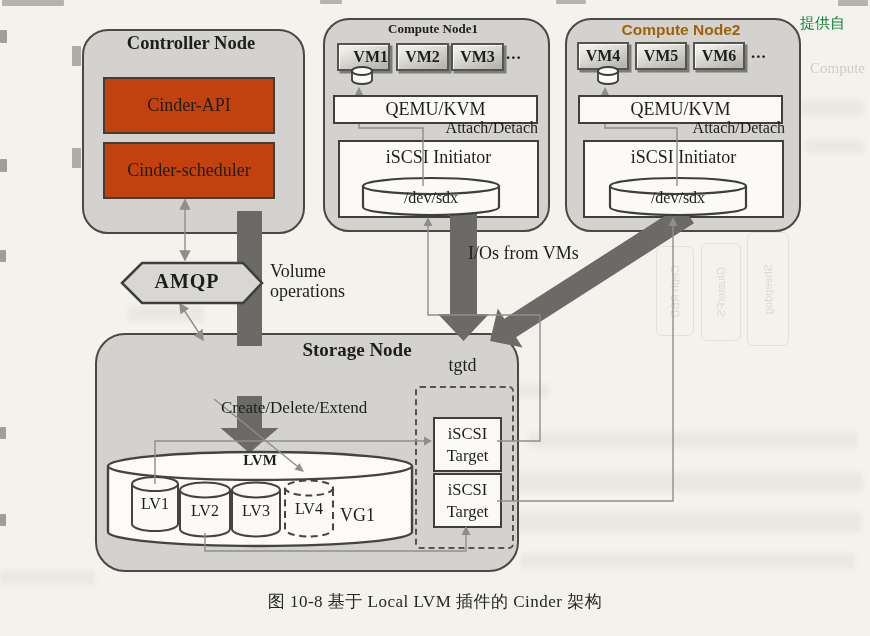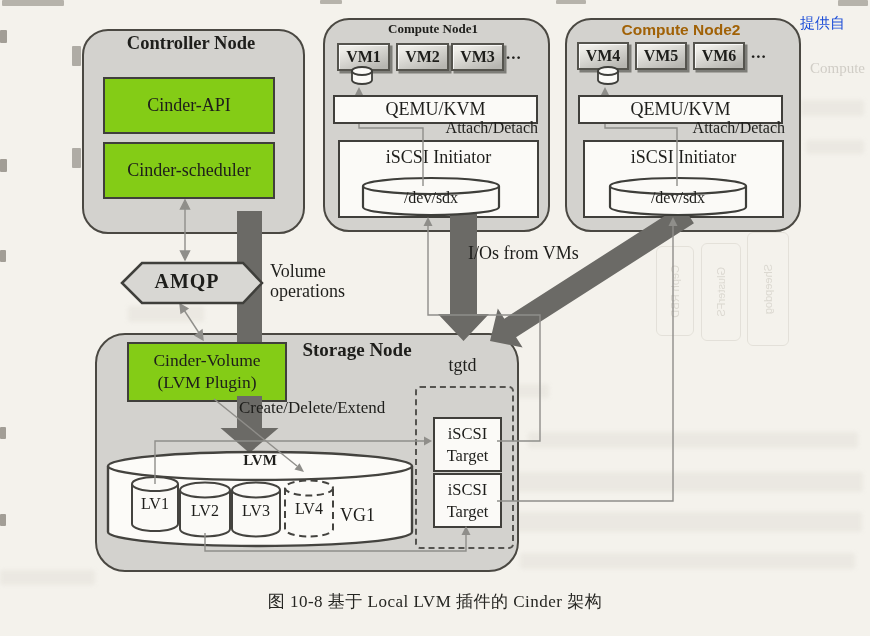--- a/index.html
+++ b/index.html
@@ -3,31 +3,31 @@
 <meta charset="utf-8">
 <style>
   html,body{margin:0;padding:0;}
   body{background:#e8e6e0;}
   #page{position:relative;width:870px;height:636px;background:#f4f2ec;overflow:hidden;
         font-family:"Liberation Serif",serif;color:#1e1e1b;} .z2{z-index:2;} .z3{z-index:3;} .z4{z-index:4;} .z5{z-index:5;}
   
   .node{position:absolute;background:#d3d2ce;border:2px solid #4a4842;border-radius:26px;z-index:1;}
   
   .box{position:absolute;border:2px solid #403f3b;display:flex;align-items:center;justify-content:center;text-align:center;}
-  .graybox{background:#84cc16;}
+  .graybox{background:#c2410c;}
   .whitebox{background:#fbfaf7;text-align:right;}
   .vm{position:absolute;z-index:3;border:2px solid #55544e;background:linear-gradient(160deg,#efeee9 15%,#b7b6b1 90%);
       box-shadow:2.5px 2.5px 0 rgba(55,54,50,.55), inset 1px 1px 0 rgba(255,255,255,.8);
       display:flex;align-items:center;justify-content:center;font-weight:700;font-size:16px;}
   .lbl{position:absolute;z-index:6;}
   .ctr{text-align:center;}
   .title{font-weight:700;}
   .dashed{position:absolute;border:2px dashed #555450;border-radius:5px;z-index:3;background:transparent;}
   
-  .bleed{position:absolute;z-index:0;color:#1d4ed8;}
+  .bleed{position:absolute;z-index:0;color:#15803d;}
   .smudge{position:absolute;z-index:0;background:#e4e1da;filter:blur(2px);border-radius:2px;opacity:.55;}
   .edgebit{position:absolute;z-index:0;background:#6a665d;opacity:.6;border-radius:1px;}
   .vbox{position:absolute;z-index:0;border:1px solid #e2dfd7;border-radius:6px;color:#d9d6ce;
         font-family:"Liberation Sans",sans-serif;font-size:11px;display:flex;align-items:center;justify-content:center;
         writing-mode:vertical-rl;transform:scaleX(-1);opacity:.9;}
   svg{position:absolute;left:0;top:0;}
   .cap{position:absolute;left:0;top:590px;width:870px;text-align:center;font-size:17px;letter-spacing:.5px;color:#262622;z-index:6;}
 </style>
 </head>
 <body>
@@ -82,21 +82,21 @@
     </g>
   </svg>
 
   <div class="box graybox z3" style="left:103px;top:77px;width:168px;height:53px;font-size:18px;">
     <span>Cinder-API</span>
   </div>
   <div class="box graybox z3" style="left:103px;top:142px;width:168px;height:53px;font-size:18px;">
     <span>Cinder-scheduler</span>
   </div>
 
-  <div class="vm" style="left:337px;top:43px;width:49px;height:24px;">
+  <div class="vm" style="left:337px;top:43px;width:49px;height:24px;justify-content:flex-end;">
       <span>VM1</span>
     </div>
   <div class="vm" style="left:396px;top:43px;width:49px;height:24px;">
       <span>VM2</span>
     </div>
   <div class="vm" style="left:451px;top:43px;width:49px;height:24px;">
       <span>VM3</span>
     </div>
   <div class="lbl title" style="left:506px;top:44px;font-size:17px;letter-spacing:1px;">...</div>
 
@@ -111,24 +111,20 @@
     </div>
   <div class="lbl title" style="left:751px;top:43px;font-size:17px;letter-spacing:1px;">...</div>
 
   <div class="box whitebox z3" style="left:338px;top:140px;width:197px;height:74px;align-items:flex-start;font-size:18px;">
     <span style="margin-top:5px;">iSCSI Initiator</span>
   </div>
   <div class="box whitebox z3" style="left:583px;top:140px;width:197px;height:74px;align-items:flex-start;font-size:18px;">
     <span style="margin-top:5px;">iSCSI Initiator</span>
   </div>
 
-  <div class="box graybox z3" style="left:127px;top:342px;width:156px;height:56px;font-size:17.5px;line-height:1.25;flex-direction:column;">
-    <span>Cinder-Volume</span>
-    <span>(LVM Plugin)</span>
-  </div>
 
   <div class="dashed" style="left:415px;top:386px;width:95px;height:159px;"></div>
   <div class="box whitebox z3" style="left:433px;top:417px;width:65px;height:51px;font-size:16.5px;line-height:1.3;flex-direction:column;">
     <span>iSCSI</span>
     <span>Target</span>
   </div>
   <div class="box whitebox z3" style="left:433px;top:473px;width:65px;height:51px;font-size:16.5px;line-height:1.3;flex-direction:column;">
     <span>iSCSI</span>
     <span>Target</span>
   </div>
@@ -220,21 +216,21 @@
   <div class="lbl title ctr" style="left:91px;top:33px;width:200px;font-size:18.5px;">Controller Node</div>
   <div class="lbl title ctr" style="left:333px;top:21px;width:200px;font-size:13px;">Compute Node1</div>
   <div class="lbl title ctr" style="left:575px;top:21px;width:212px;font-size:15.5px;font-family:'Liberation Sans',sans-serif;color:#a16207;">Compute Node2</div>
   <div class="lbl title ctr" style="left:277px;top:339px;width:160px;font-size:19px;">Storage Node</div>
 
   <div class="lbl title ctr" style="left:132px;top:270px;width:110px;font-size:20px;letter-spacing:1px;">AMQP</div>
   <div class="lbl" style="left:270px;top:262px;width:108px;font-size:18px;line-height:1.1;">Volume operations</div>
   <div class="lbl" style="left:468px;top:243px;width:160px;font-size:18px;">I/Os from VMs</div>
   <div class="lbl" style="left:412px;top:119px;width:126px;font-size:16px;text-align:right;">Attach/Detach</div>
   <div class="lbl" style="left:657px;top:119px;width:128px;font-size:16px;text-align:right;">Attach/Detach</div>
-  <div class="lbl" style="left:221px;top:398px;width:200px;font-size:17px;white-space:nowrap;margin-left:18px;">Create/Delete/Extend</div>
+  <div class="lbl" style="left:221px;top:398px;width:200px;font-size:17px;white-space:nowrap;">Create/Delete/Extend</div>
 
   <div class="lbl ctr" style="left:363px;top:189px;width:136px;font-size:16px;">/dev/sdx</div>
   <div class="lbl ctr" style="left:610px;top:189px;width:136px;font-size:16px;">/dev/sdx</div>
 
   <div class="lbl ctr" style="left:415px;top:355px;width:95px;font-size:18px;">tgtd</div>
   <div class="lbl title ctr" style="left:210px;top:452px;width:100px;font-size:15px;">LVM</div>
   <div class="lbl" style="left:340px;top:505px;font-size:18px;">VG1</div>
   <div class="lbl ctr" style="left:134px;top:495px;width:42px;font-size:16px;">LV1</div>
   <div class="lbl ctr" style="left:182px;top:502px;width:46px;font-size:16px;">LV2</div>
   <div class="lbl ctr" style="left:233px;top:502px;width:46px;font-size:16px;">LV3</div>

